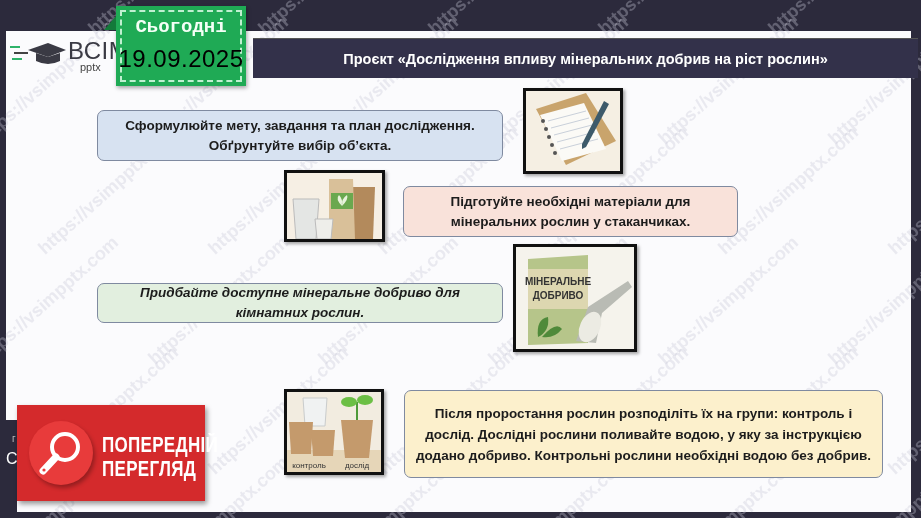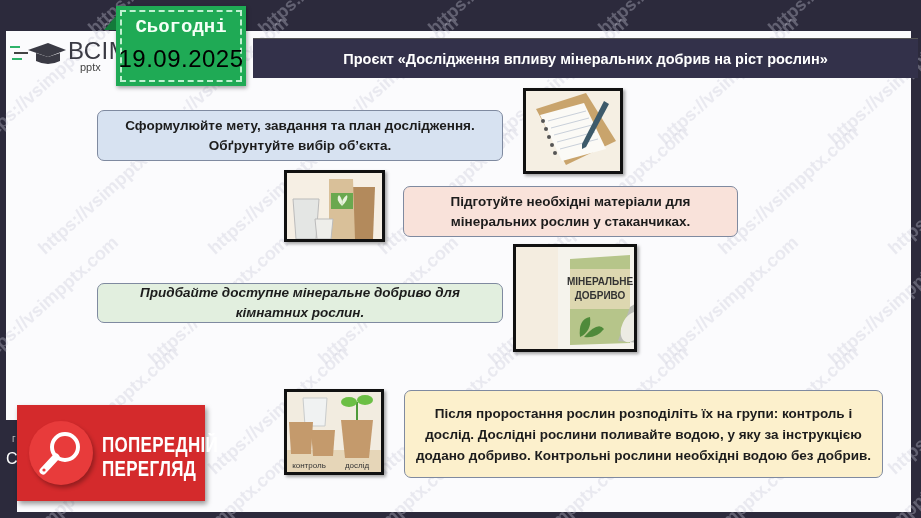--- a/index.html
+++ b/index.html
@@ -16,21 +16,21 @@
   .date-badge .fold{position:absolute;left:-12px;top:10px;width:0;height:0;border-right:12px solid #137a3a;border-top:14px solid transparent;}
   .title-bar{position:absolute;left:253px;top:38px;width:665px;height:39px;background:#33314a;border-top:1px solid #555;color:#fff;font-weight:bold;font-size:14.5px;display:flex;align-items:center;justify-content:center;}
   .box{position:absolute;border:1px solid #7f8aa0;border-radius:7px;display:flex;align-items:center;justify-content:center;text-align:center;font-weight:bold;font-size:13.5px;line-height:20px;color:#1c1c1c;box-sizing:border-box;padding:2px 6px;}
   .box1{left:97px;top:110px;width:406px;height:51px;background:#d7e2f1;}
   .box2{left:403px;top:186px;width:335px;height:51px;background:#f9e2da;}
   .box3{left:97px;top:283px;width:406px;height:40px;background:#e2efdf;font-style:italic;}
   .box4{left:404px;top:390px;width:479px;height:88px;background:#fcf0cc;line-height:21px;}
   .pic{position:absolute;border:3px solid #111;box-shadow:2px 2px 3px rgba(0,0,0,0.35);background:#f4ede0;overflow:hidden;box-sizing:border-box;}
   .pic1{left:523px;top:88px;width:100px;height:86px;}
   .pic2{left:284px;top:170px;width:101px;height:72px;}
-  .pic3{left:513px;top:244px;width:124px;height:108px;padding-left:42px;}
+  .pic3{left:513px;top:244px;width:124px;height:108px;}
   .pic4{left:284px;top:389px;width:100px;height:86px;}
   .preview{position:absolute;left:17px;top:405px;width:188px;height:96px;background:#d42a2c;border-radius:0;box-shadow:2px 3px 5px rgba(0,0,0,0.4);}
   .preview .circle{position:absolute;left:12px;top:16px;width:64px;height:64px;border-radius:50%;background:#e83b3b;box-shadow:2px 3px 4px rgba(0,0,0,0.3);}
   .preview .t1,.preview .t2{position:absolute;left:85px;color:#fff;font-weight:bold;font-size:17px;letter-spacing:0.3px;transform:scaleY(1.25);transform-origin:left top;}
   .preview .t1{top:28px;}
   .preview .t2{top:52px;}
   .side-strip{position:absolute;left:0;top:420px;width:17px;height:98px;background:#2c2a3c;}
   .side-strip .c{position:absolute;left:6px;top:30px;color:#fff;font-size:16px;}
   .side-strip .r{position:absolute;left:12px;top:13px;color:#bbb;font-size:10px;}
   .watermark{position:absolute;color:rgba(200,200,215,0.35);font-size:18px;font-weight:bold;transform:rotate(-42deg);white-space:nowrap;pointer-events:none;}

